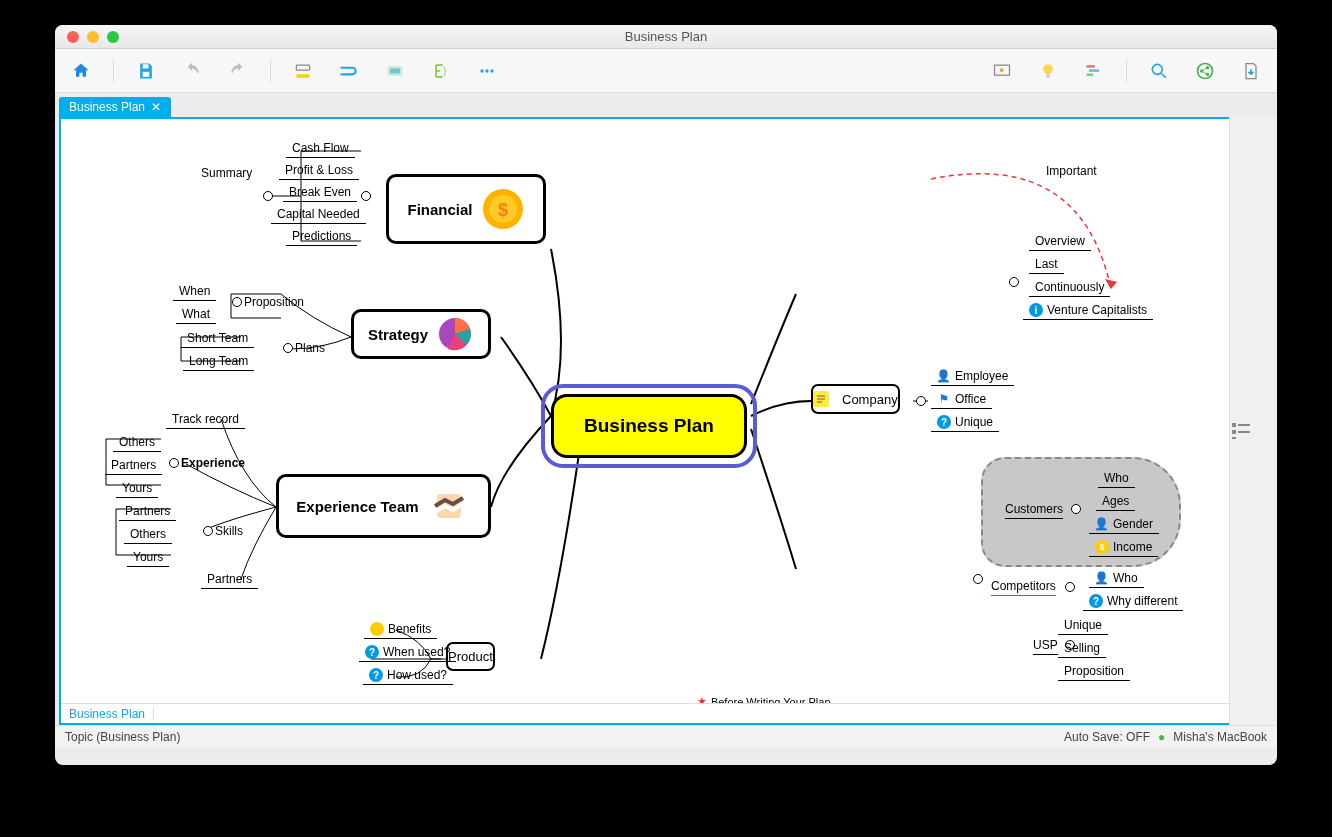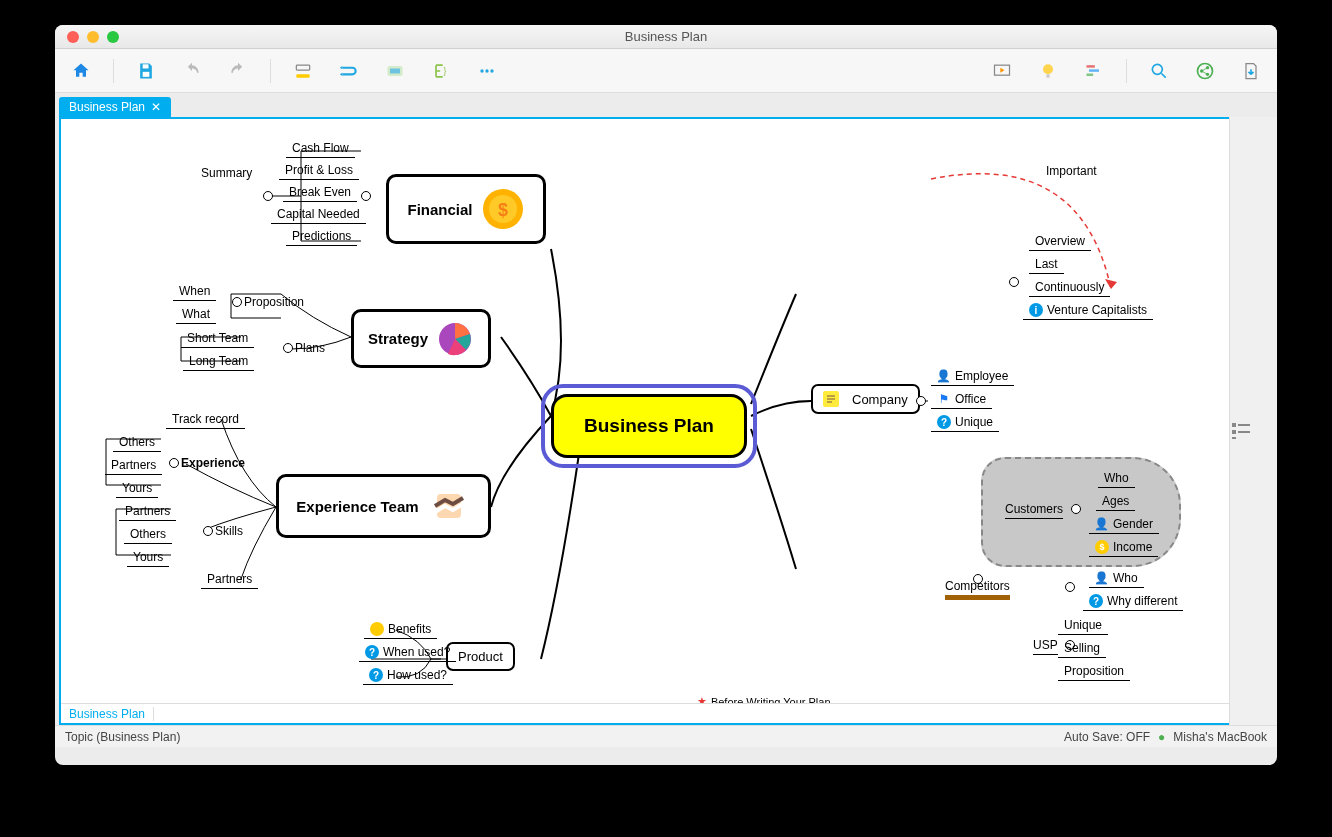--- a/index.html
+++ b/index.html
@@ -18,21 +18,21 @@
 .tbtn { width: 28px; height: 28px; display: flex; align-items: center; justify-content: center; cursor: pointer; border-radius: 4px; }
 .tbtn svg { width: 20px; height: 20px; }
 .doc-tab { height: 24px; display: flex; align-items: flex-end; }
 .tab { background: #00aeef; color: #fff; font-size: 12px; padding: 3px 10px; border-radius: 3px 3px 0 0; display: flex; align-items: center; gap: 6px; margin-left: 4px; }
 .tab .close { font-size: 12px; cursor: pointer; }
 .canvas-wrap { position: relative; margin: 0 4px; border: 2px solid #00aeef; background: #fff; height: 608px; }
 .canvas { position: absolute; inset: 0; }
 .right-rail { position: absolute; right: 0; top: 92px; width: 48px; height: 608px; background: #f0f0f0; border-left: 1px solid #ddd; display: flex; flex-direction: row; align-items: center; gap: 26px; padding-top: 20px; }
 .right-rail .ri { width: 24px; height: 24px; display:flex; align-items:center; justify-content:center; cursor:pointer; }
 .node { position: absolute; border: 3px solid #000; border-radius: 10px; background: #fff; font-weight: 600; font-size: 15px; display: flex; align-items: center; justify-content: center; gap: 8px; padding: 8px 14px; }
-.node.small { border-width: 2px; border-radius: 7px; font-size: 13px; font-weight: 500; padding: 5px 10px; gap: 13px; }
+.node.small { border-width: 2px; border-radius: 7px; font-size: 13px; font-weight: 500; padding: 5px 0; gap: 13px; }
 .central { position: absolute; background: #ffff00; border: 3px solid #000; border-radius: 16px; font-weight: 700; font-size: 19px; padding: 18px 30px; }
 .central-outer { position: absolute; border: 4px solid #5b5bd6; border-radius: 22px; padding: 6px; }
 .leaf { position: absolute; font-size: 12px; color: #000; border-bottom: 1px solid #000; padding: 2px 6px; white-space: nowrap; display:flex; align-items:center; gap:4px; }
 .label-only { position: absolute; font-size: 12px; font-weight: 600; }
 .dot { position: absolute; width: 10px; height: 10px; border: 1.5px solid #000; border-radius: 50%; background: #fff; }
 .cloud { position: absolute; border: 2px dashed #888; background: #c8c8c8; border-radius: 24px 48px 48px 24px; }
 .icon-smiley { width: 14px; height: 14px; background: #ffcc00; border-radius: 50%; display:inline-block; position:relative; }
 .icon-q { width: 14px; height: 14px; background: #0099e5; border-radius: 50%; color:#fff; font-size:10px; display:inline-flex; align-items:center; justify-content:center; font-weight:700; }
 .icon-info { width: 14px; height: 14px; background: #0099e5; border-radius: 50%; color:#fff; font-size:10px; display:inline-flex; align-items:center; justify-content:center; font-weight:700; }
 .icon-person { width: 14px; height: 14px; color:#1877f2; display:inline-flex; align-items:center; justify-content:center; }
@@ -221,21 +221,21 @@
       </div>
       <div class="label-only" style="left:140px; top:47px; font-weight:400;">Summary</div>
       <div class="leaf" style="left:225px; top:20px;">Cash Flow</div>
       <div class="leaf" style="left:218px; top:42px;">Profit &amp; Loss</div>
       <div class="leaf" style="left:222px; top:64px;">Break Even</div>
       <div class="leaf" style="left:210px; top:86px;">Capital Needed</div>
       <div class="leaf" style="left:225px; top:108px;">Predictions</div>
       <div class="dot" style="left:300px; top:72px;"></div>
       <div class="dot" style="left:202px; top:72px;"></div>
 
-      <div class="node" style="left:290px; top:190px; width:140px; height:59px;">
+      <div class="node" style="left:290px; top:190px; width:140px; height:50px;">
         <span>Strategy</span>
         <svg width="38" height="38" viewBox="0 0 38 38">
             <circle cx="19" cy="19" r="16" fill="#ab47bc"></circle>
             <path d="M19 19 L19 3 A16 16 0 0 1 34 14 z" fill="#ff7043"></path>
             <path d="M19 19 L34 14 A16 16 0 0 1 30 30 z" fill="#26a69a"></path>
             <path d="M19 19 L30 30 A16 16 0 0 1 12 34 z" fill="#ec407a"></path>
           </svg>
       </div>
       <div class="label-only" style="left:183px; top:176px; font-weight:400;">Proposition</div>
       <div class="label-only" style="left:234px; top:222px; font-weight:400;">Plans</div>
@@ -309,21 +309,21 @@
           <span class="icon-flag">⚑</span>
           <span>Office</span>
         </div>
       <div class="leaf" style="left:870px; top:294px;">
           <span class="icon-q">?</span>
           <span>Unique</span>
         </div>
 
       <div class="dot" style="left:912px; top:455px;"></div>
       <div class="label-only" style="left:944px; top:383px; font-weight:400; border-bottom:1px solid #000; padding-bottom:2px;">Customers</div>
-      <div class="label-only" style="left:884px; top:460px; font-weight:400; border-bottom:5px solid #a16207; padding-bottom:2px;">Competitors</div>
+      <div class="label-only" style="left:930px; top:460px; font-weight:400; border-bottom:1px solid #a16207; padding-bottom:2px;">Competitors</div>
       <div class="label-only" style="left:972px; top:519px; font-weight:400; border-bottom:1px solid #000; padding-bottom:2px;">USP</div>
       <div class="dot" style="left:1010px; top:385px;"></div>
       <div class="dot" style="left:1004px; top:463px;"></div>
       <div class="dot" style="left:1004px; top:521px;"></div>
       <div class="leaf" style="left:1037px; top:350px;">Who</div>
       <div class="leaf" style="left:1035px; top:373px;">Ages</div>
       <div class="leaf" style="left:1028px; top:396px;">
           <span class="icon-person">👤</span>
           <span>Gender</span>
         </div>

